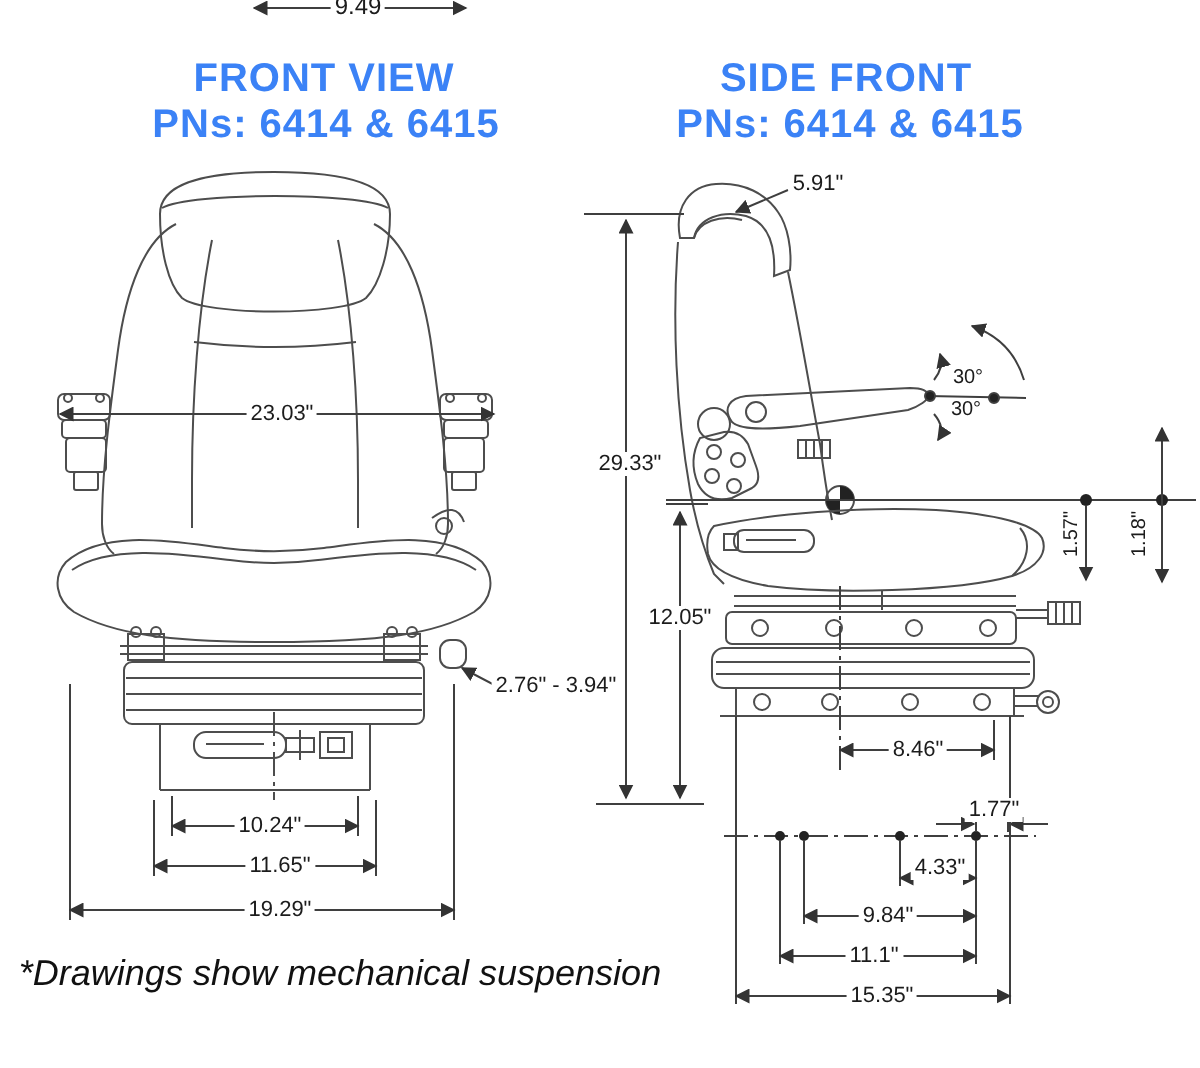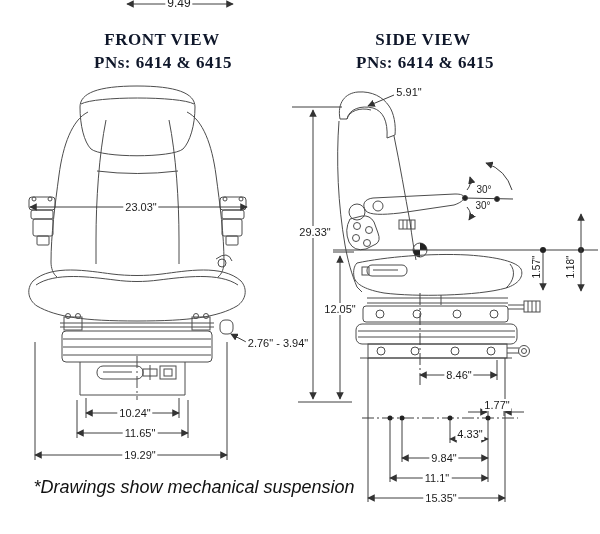--- a/index.html
+++ b/index.html
@@ -1,20 +1,20 @@
 <!DOCTYPE html>
 <html><head>
 <meta charset="utf-8">
 <style>
   html,body{margin:0;padding:0;background:#fff;}
   #canvas{position:relative;width:600px;height:534px;background:#fff;overflow:hidden;
           font-family:"Liberation Sans",sans-serif;}
   svg{position:absolute;left:0;top:0;}
-  .title{position:absolute;transform:translate(-50%,-50%);font-weight:bold;font-size:17px;
-         color:#0f172a;white-space:nowrap;letter-spacing:.5px;font-family:Liberation Serif, serif;}
+  .title{position:absolute;transform:translate(-50%,-50%);font-weight:bold;font-size:20px;
+         color:#3b82f6;white-space:nowrap;letter-spacing:.5px;}
   .dim{position:absolute;transform:translate(-50%,-50%);font-size:11px;color:#1c1c1c;
        background:#fff;padding:0 2px;white-space:nowrap;}
   .dim.small{font-size:10px;padding:0 1px;text-align:right;}
   .dim.rot{transform:translate(-50%,-50%) rotate(-90deg);font-size:10px;}
   .note{position:absolute;transform:translate(-50%,-50%);font-style:italic;font-size:18px;
         color:#111;white-space:nowrap;}
 </style>
 </head>
 <body>
 
@@ -229,21 +229,21 @@
     <line x1="488" y1="462" x2="488" y2="482"></line>
     <line x1="390" y1="478" x2="488" y2="478" marker-start="url(#arr)" marker-end="url(#arr)"></line>
     <line x1="368" y1="358" x2="368" y2="502"></line>
     <line x1="505" y1="358" x2="505" y2="502"></line>
     <line x1="368" y1="498" x2="505" y2="498" marker-start="url(#arr)" marker-end="url(#arr)"></line>
   </g>
 </svg>
 
 <div class="title" style="left:162px;top:40px">FRONT VIEW</div>
 <div class="title" style="left:163px;top:63px">PNs: 6414 &amp; 6415</div>
-<div class="title" style="left:423px;top:40px">SIDE VIEW</div>
+<div class="title" style="left:423px;top:40px">SIDE FRONT</div>
 <div class="title" style="left:425px;top:63px">PNs: 6414 &amp; 6415</div>
 
 <span class="dim" style="left:179px;top:3px;font-size:12px">9.49</span>
 <span class="dim" style="left:141px;top:207px">23.03"</span>
 <span class="dim" style="left:278px;top:343px">2.76" - 3.94"</span>
 <span class="dim" style="left:135px;top:413px">10.24"</span>
 <span class="dim" style="left:140px;top:433px">11.65"</span>
 <span class="dim" style="left:140px;top:455px">19.29"</span>
 
 <span class="dim" style="left:409px;top:92px">5.91"</span>
@@ -253,15 +253,15 @@
 <span class="dim rot" style="left:536px;top:267px">1.57"</span>
 <span class="dim rot" style="left:570px;top:267px">1.18"</span>
 <span class="dim" style="left:340px;top:309px">12.05"</span>
 <span class="dim" style="left:459px;top:375px">8.46"</span>
 <span class="dim" style="left:497px;top:405px">1.77"</span>
 <span class="dim" style="left:470px;top:434px">4.33"</span>
 <span class="dim" style="left:444px;top:458px">9.84"</span>
 <span class="dim" style="left:437px;top:478px">11.1"</span>
 <span class="dim" style="left:441px;top:498px">15.35"</span>
 
-<div class="note" style="left:194px;top:487px">*Drawings show mechanical suspension</div>
+<div class="note" style="left:170px;top:487px">*Drawings show mechanical suspension</div>
 
 </div>
 
 </body></html>

